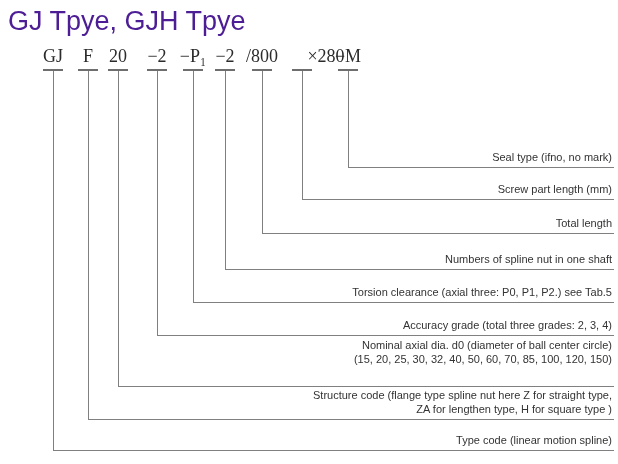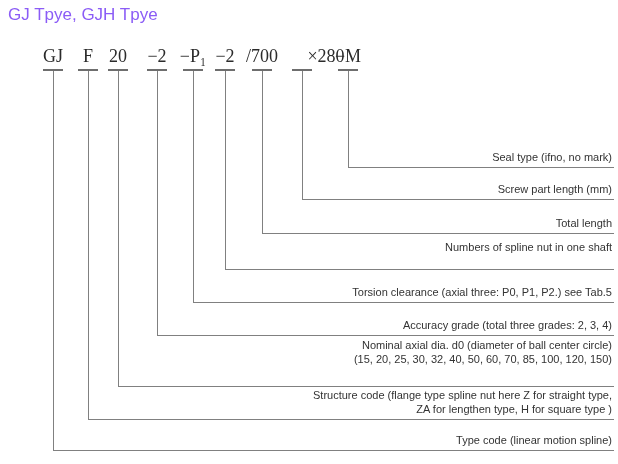--- a/index.html
+++ b/index.html
@@ -11,24 +11,24 @@
   #stage {
     position: relative;
     width: 618px;
     height: 464px;
     background: #ffffff;
     overflow: hidden;
   }
   .page-title {
     position: absolute;
     left: 8px;
-    top: 0;
-    font-size: 17px;
+    top: 6px;
+    font-size: 27px;
     line-height: 30px;
-    color: #8b5cf6;
+    color: #4c1d95;
     font-family: "Liberation Sans", "DejaVu Sans", sans-serif;
     white-space: nowrap;
   }
   .code-text {
     position: absolute;
     top: 46px;
     width: 70px;
     height: 20px;
     line-height: 20px;
     text-align: center;
@@ -95,22 +95,22 @@
       <div class="segment-label" style="bottom: 132px;">Accuracy grade (total three grades: 2, 3, 4)</div>
       <div class="code-text" style="left: 158px;">−P₁</div>
       <div class="tick-mark" style="left: 183px;"></div>
       <div class="leader-v" style="left: 193px; height: 231px;"></div>
       <div class="leader-h" style="left: 193px; top: 302px; width: 421px;"></div>
       <div class="segment-label" style="bottom: 165px;">Torsion clearance (axial three: P0, P1, P2.) see Tab.5</div>
       <div class="code-text" style="left: 190px;">−2</div>
       <div class="tick-mark" style="left: 215px;"></div>
       <div class="leader-v" style="left: 225px; height: 198px;"></div>
       <div class="leader-h" style="left: 225px; top: 269px; width: 389px;"></div>
-      <div class="segment-label" style="bottom: 210px; margin-top: 40px;">Numbers of spline nut in one shaft</div>
-      <div class="code-text" style="left: 227px;">/700</div>
+      <div class="segment-label" style="bottom: 198px; margin-top: 40px;">Numbers of spline nut in one shaft</div>
+      <div class="code-text" style="left: 227px;">/800</div>
       <div class="tick-mark" style="left: 252px;"></div>
       <div class="leader-v" style="left: 262px; height: 162px;"></div>
       <div class="leader-h" style="left: 262px; top: 233px; width: 352px;"></div>
       <div class="segment-label" style="bottom: 234px;">Total length</div>
       <div class="code-text" style="left: 267px; padding-left: 24px;">×280</div>
       <div class="tick-mark" style="left: 292px;"></div>
       <div class="leader-v" style="left: 302px; height: 128px;"></div>
       <div class="leader-h" style="left: 302px; top: 199px; width: 312px;"></div>
       <div class="segment-label" style="bottom: 268px;">Screw part length (mm)</div>
       <div class="code-text" style="left: 313px;">−M</div>

